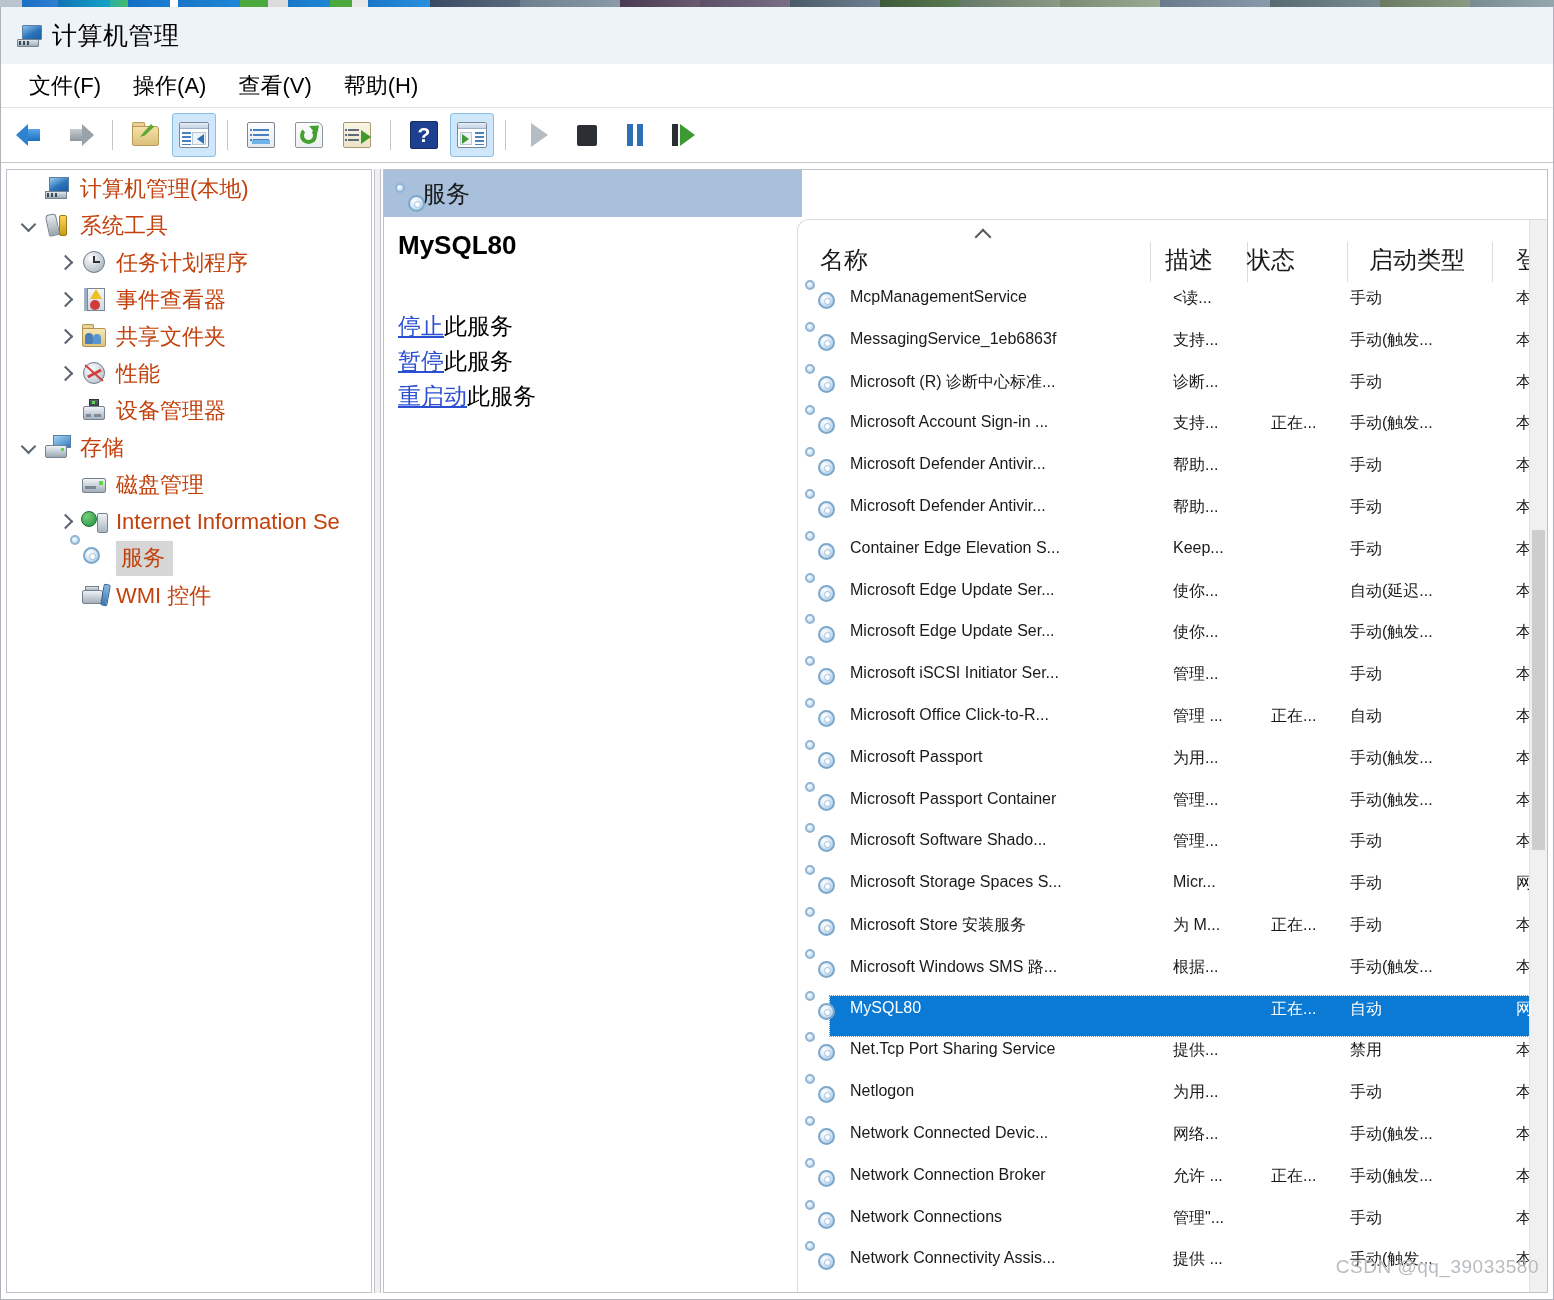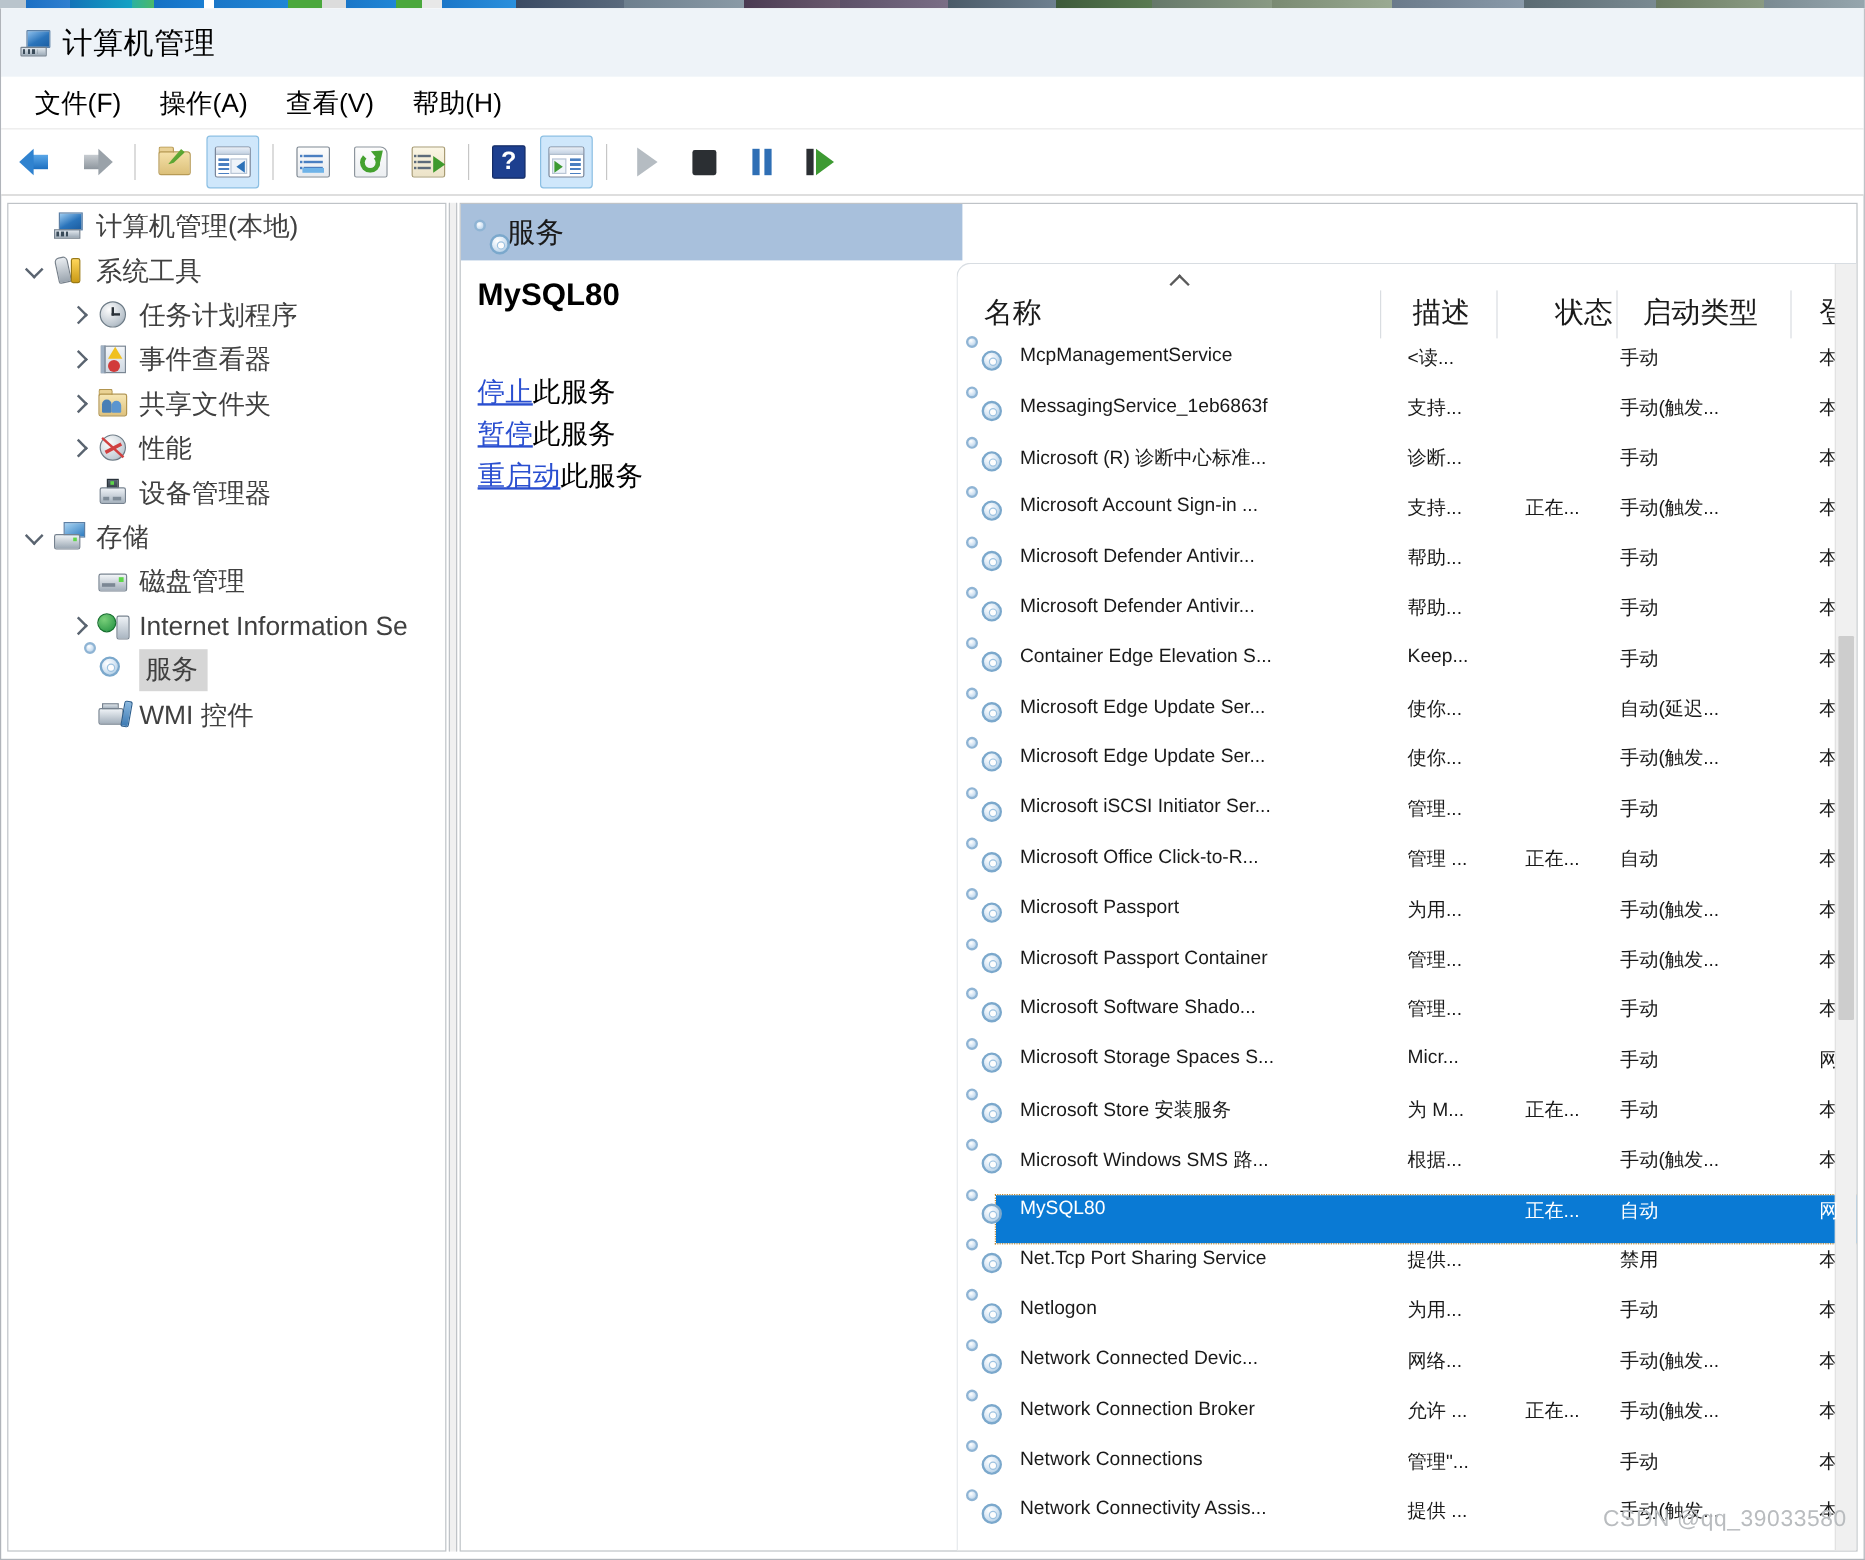--- a/index.html
+++ b/index.html
@@ -209,21 +209,21 @@
     position: absolute; left: 373px; top: 5px; width: 7px; bottom: 6px;
     background: #f0f0f0;
   }
   #splitter::before, #splitter::after {
     content: ""; position: absolute; top: 0; bottom: 0; width: 1px; background: #bfc3c7;
   }
   #splitter::before { left: 0; } #splitter::after { right: 0; }
 
   
   .tree-row {
-    display: flex; align-items: center; height: 37px; font-size: 22px; color: #404040;
+    display: flex; align-items: center; height: 37px; font-size: 22px; color: #c2410c;
     white-space: nowrap; padding-left: 6px;
   }
   .tw { width: 32px; display: flex; align-items: center; justify-content: center;
         flex: 0 0 32px; }
   .chev {
     width: 14px; height: 14px; position: relative;
   }
   .chev::before {
     content: ""; position: absolute; left: 2px; top: 1px;
     width: 9px; height: 9px; border-right: 2.5px solid #5a6470;
@@ -695,23 +695,23 @@
         </div>
       </div>
 
       <div id="svc-list">
 
         <div id="svc-sort"></div>
 
         <div id="svc-head">
           <span class="hcell" style="left:22px">名称</span>
           <span class="hsep" style="left:352px"></span>
-          <span class="hcell" style="left:379px">描述</span>
+          <span class="hcell" style="left:367px">描述</span>
           <span class="hsep" style="left:449px"></span>
-          <span class="hcell" style="left:498px">状态</span>
+          <span class="hcell" style="left:449px">状态</span>
           <span class="hsep" style="left:549px"></span>
           <span class="hcell" style="left:571px">启动类型</span>
           <span class="hsep" style="left:694px"></span>
           <span class="hcell" style="left:718px">登</span>
         </div>
 
         <div id="svc-rows">
 
           <div class="srow">
             <span class="sicon"><span class="gearicon"><span class="g1"></span><span class="g2"></span></span></span>

